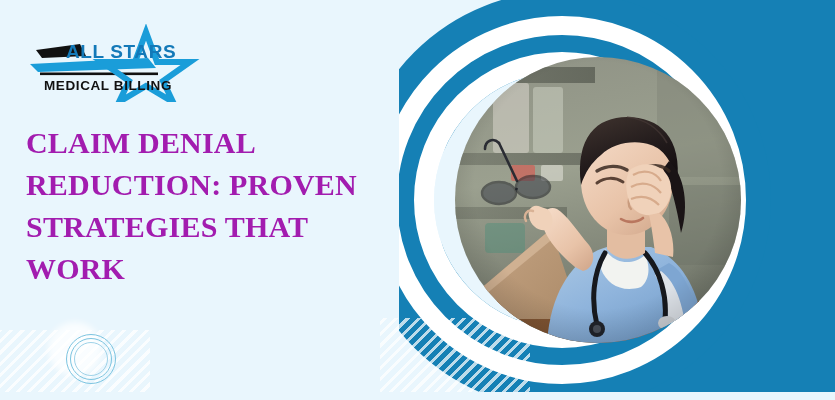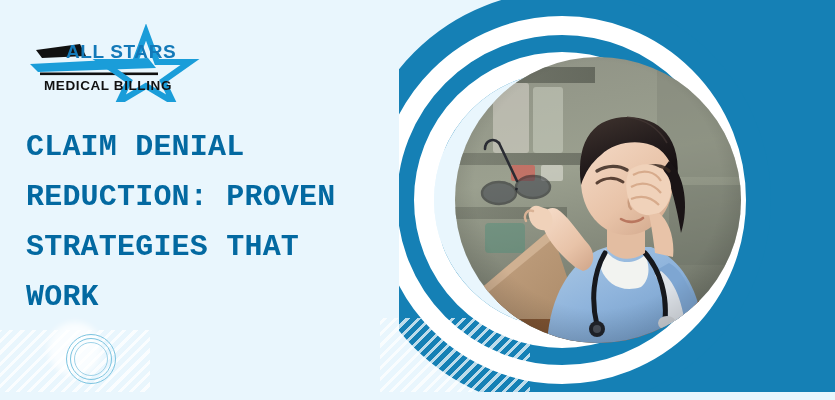--- a/index.html
+++ b/index.html
@@ -65,26 +65,26 @@
   .logo { position:absolute; left:22px; top:24px; width:185px; height:78px; }
   .logo svg { display:block; width:185px; height:78px; }
 
   
   .headline {
     position:absolute;
     left:26px; top:122px;
     width:360px;
   }
   .headline h1 {
-    font-family:Liberation Mono, monospace;
+    font-family:Liberation Serif, serif;
     font-size:30px;
-    line-height:50px;
+    line-height:42px;
     font-weight:bold;
     letter-spacing:.2px;
-    color:#0369a1;
+    color:#a21caf;
     text-transform:uppercase;
   }
 </style>
 </head>
 <body>
 
 <div class="banner">
 
   <div class="art">
     <svg viewBox="0 0 436 400" xmlns="http://www.w3.org/2000/svg" aria-hidden="true">

